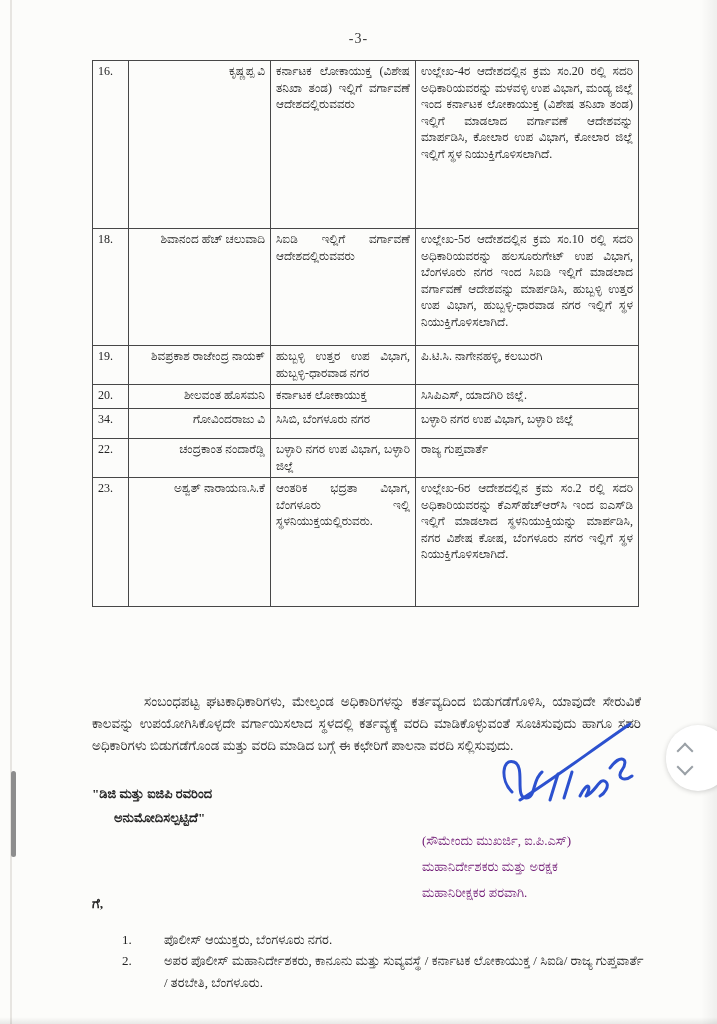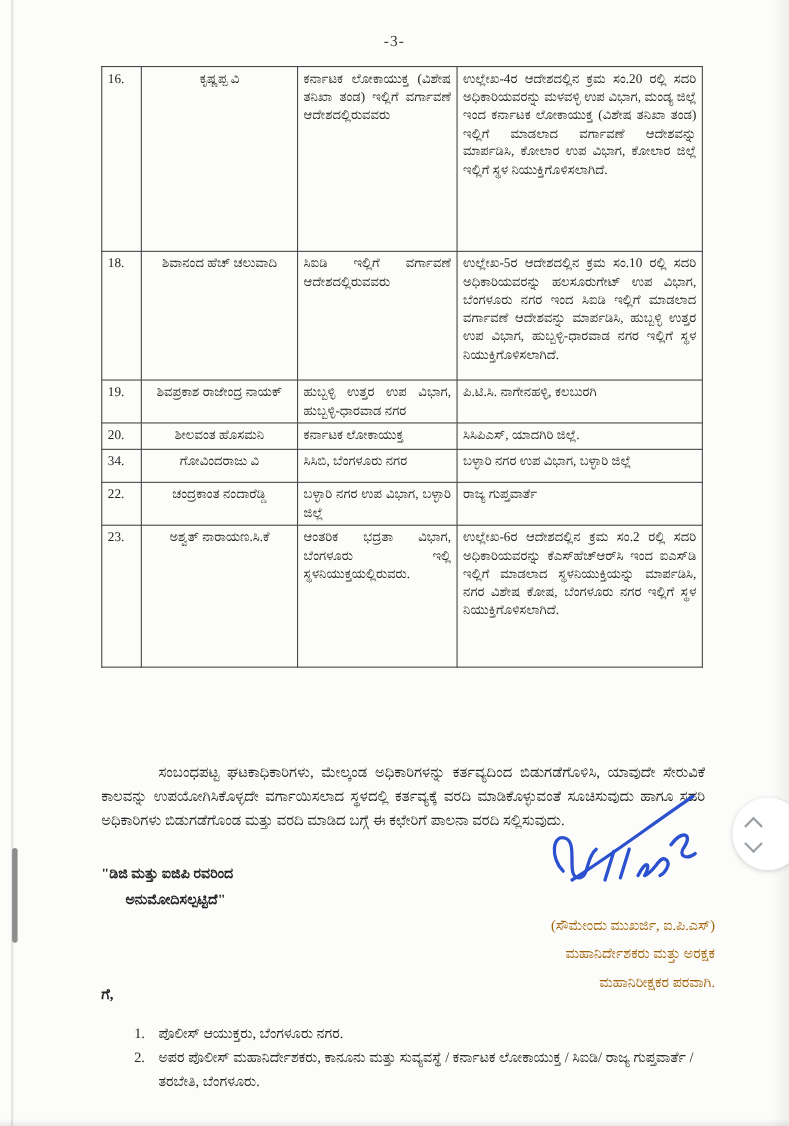--- a/index.html
+++ b/index.html
@@ -29,45 +29,45 @@
   }
   table.doc td{
     border:1px solid #474747;
     vertical-align:top;
     padding:2px 5px 3px 5px;
     overflow:hidden;
     word-wrap:break-word;
   }
   table.doc{border:1.5px solid #3c3c3c;}
   td.c-sl{text-align:left;padding-left:4px;margin-left:17px;}
-  td.c-name{text-align:center;}
+  td.c-name{text-align:right;}
   td.c-from,td.c-to{text-align:justify;}
 
   .para{
     position:absolute;left:92px;top:691px;width:549px;
     font-size:13.5px;line-height:1.62;text-align:justify;
     text-indent:52px;color:#242424;
   }
   .approval{
     position:absolute;left:92px;top:782px;width:210px;
     font-weight:bold;font-size:13px;line-height:1.85;color:#1e1e1e;
   }
   .approval .l2{padding-left:22px;}
 
   .sig-wrap{position:absolute;left:492px;top:710px;width:150px;height:110px;}
   .signatory{
     position:absolute;left:422px;top:828px;width:228px;
-    text-align:right;font-size:13px;line-height:2.0;color:#a16207;
+    text-align:left;font-size:13px;line-height:2.0;color:#701a75;
   }
   .salutation{position:absolute;left:92px;top:896px;font-size:13.5px;font-weight:bold;color:#242424;}
 
   .dist{position:absolute;left:122px;top:929px;width:525px;font-size:13px;line-height:1.65;color:#242424;}
   .dist-item{display:flex;}
   .dist-no{width:22px;flex:0 0 22px;}
-  .dist-text{flex:1;text-align:left;}
+  .dist-text{flex:1;text-align:left;margin-left:20px;}
 
   
   .scroll-thumb{position:absolute;left:11px;top:771px;width:5px;height:86px;
     background:#8d8d8d;border-radius:3px;cursor:pointer;}
 
   
   .nav-pill{
     position:absolute;left:666px;top:725px;width:64px;height:66px;
     background:#ffffff;border-radius:33px;
     box-shadow:0 1px 5px rgba(0,0,0,0.18);

